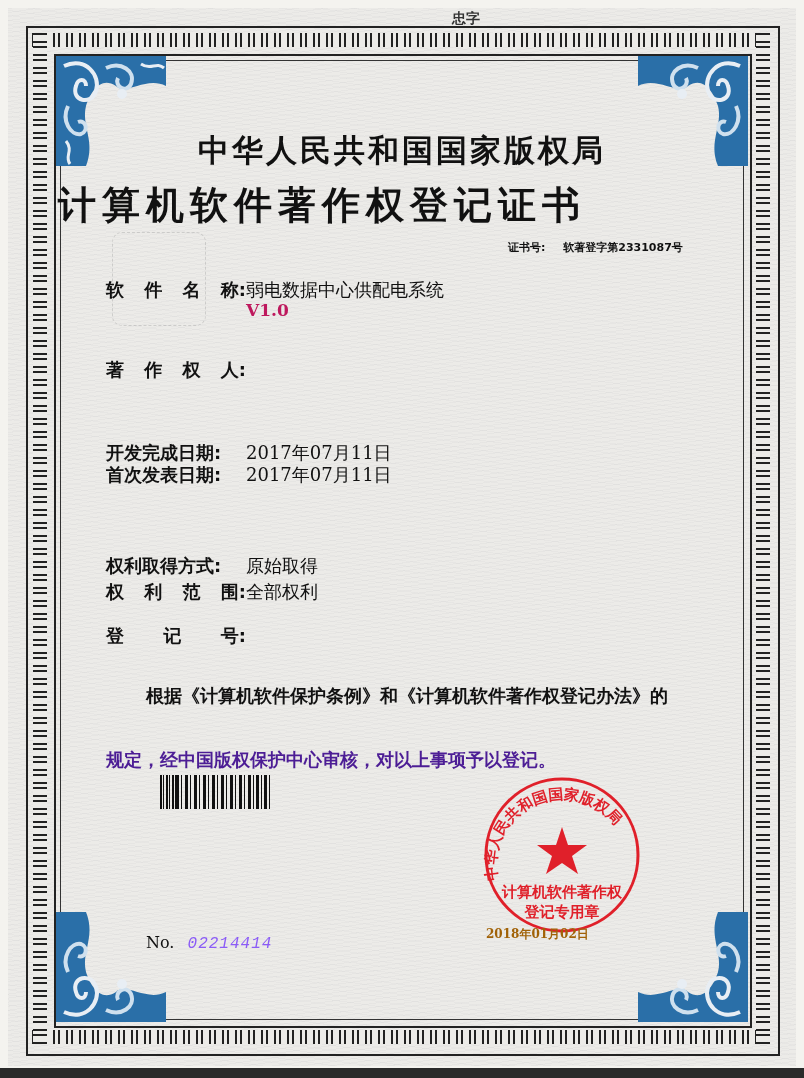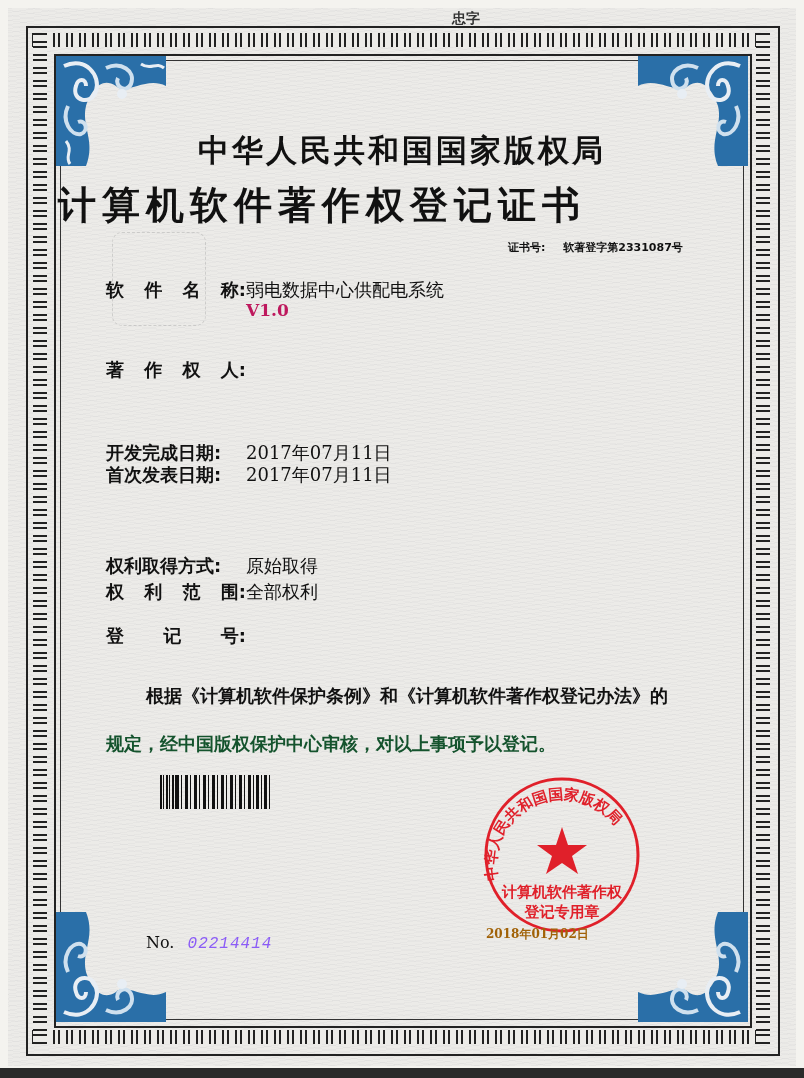--- a/index.html
+++ b/index.html
@@ -81,21 +81,21 @@
   .row .val { font-weight:normal; font-family:"DejaVu Serif", serif; }
   .r1 { top:278px; }
   .r1b { position:absolute; left:246px; top:300px; font-size:17px; font-weight:bold; font-family:"DejaVu Serif", serif; color:#be185d; }
   .r2 { top:358px; }
   .r3 { top:441px; }
   .r4 { top:463px; }
   .r5 { top:534px;margin-top:20px; }
   .r6 { top:580px; }
   .r7 { top:624px; }
   .para1 { position:absolute; left:146px; top:684px; font-size:18px; font-weight:bold; color:#111; }
-  .para2 { position:absolute; left:106px; top:732px; font-size:18px; font-weight:bold; color:#14532d; }
+  .para2 { position:absolute; left:106px; top:748px; font-size:18px; font-weight:bold; color:#4c1d95; }
   .barcode {
     position:absolute; left:160px; top:775px; width:112px; height:34px;
     display:flex; align-items:stretch; gap:0;
   }
   .barcode .bars { width:16px; background:repeating-linear-gradient(90deg,#111 0 2px,transparent 2px 3px,#111 3px 4px,transparent 4px 6px); }
   .barcode .dm { flex:1; background:
       repeating-linear-gradient(90deg, #111 0 3px, transparent 3px 5px, #111 5px 6px, transparent 6px 9px),
       repeating-linear-gradient(0deg, transparent 0 2px, rgba(236,235,232,0.9) 2px 4px);
     background-blend-mode:normal; }
   .barcode .bars-r { width:16px; background:repeating-linear-gradient(90deg,#111 0 3px,transparent 3px 5px,#111 5px 6px,transparent 6px 8px); }

